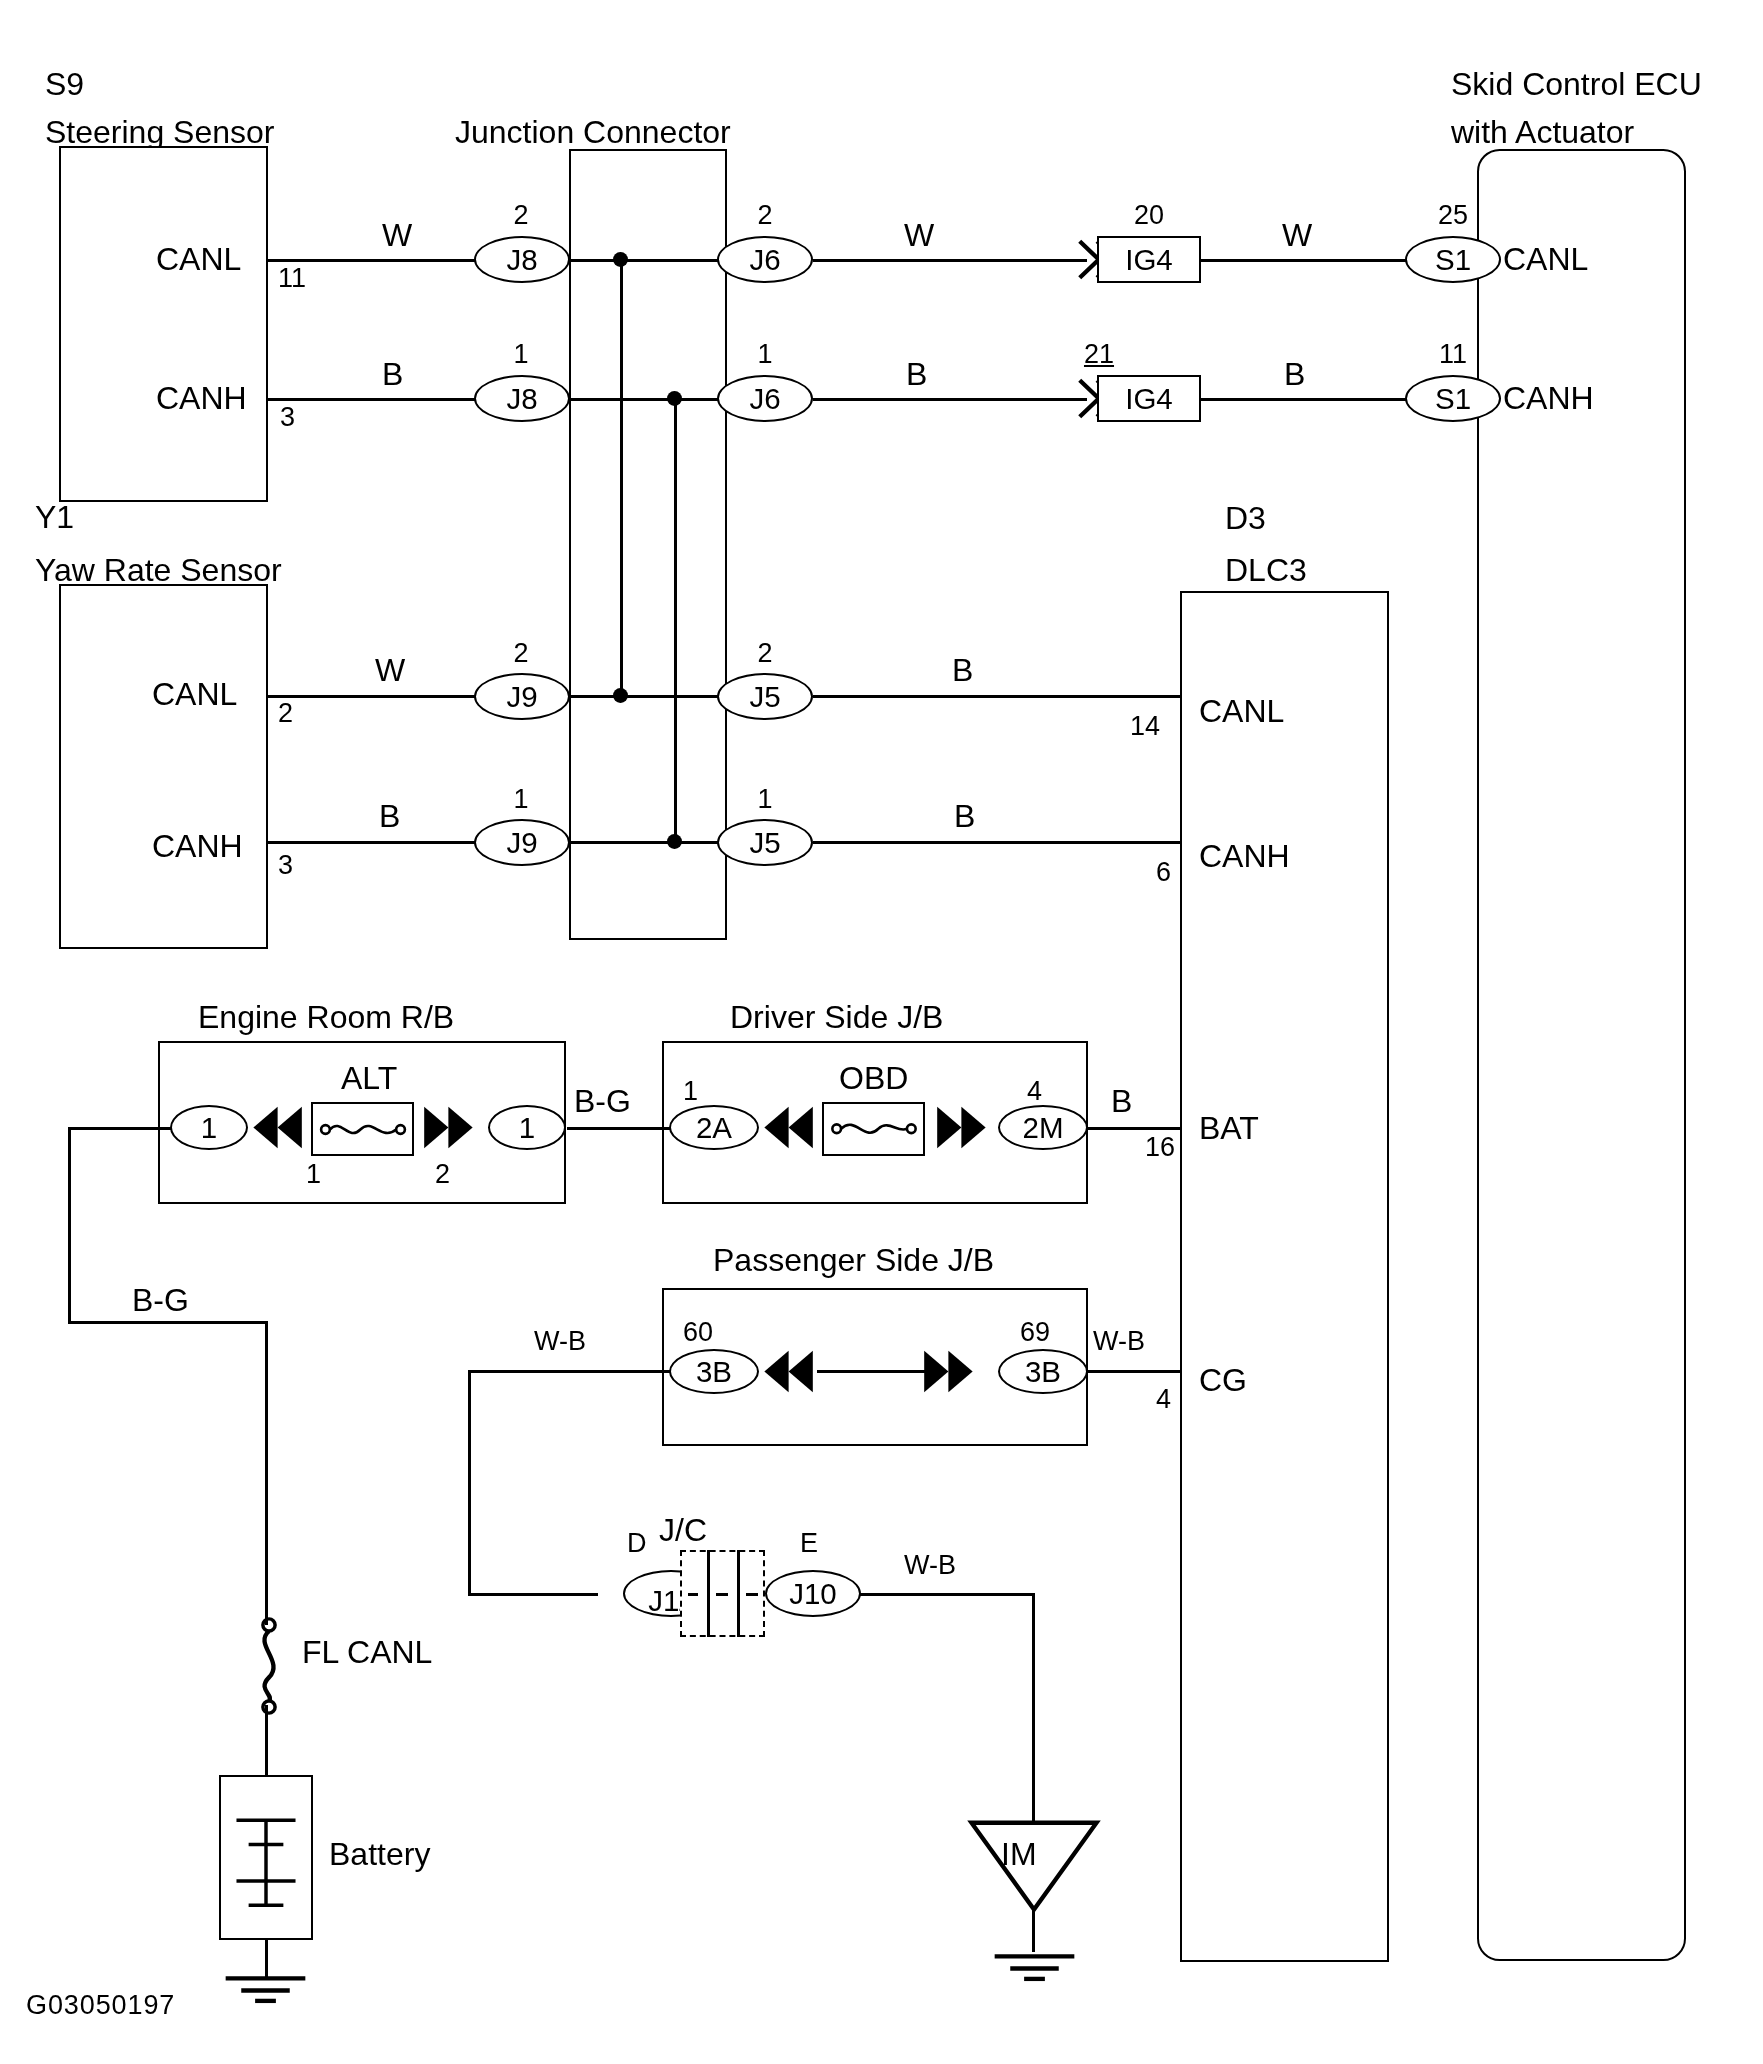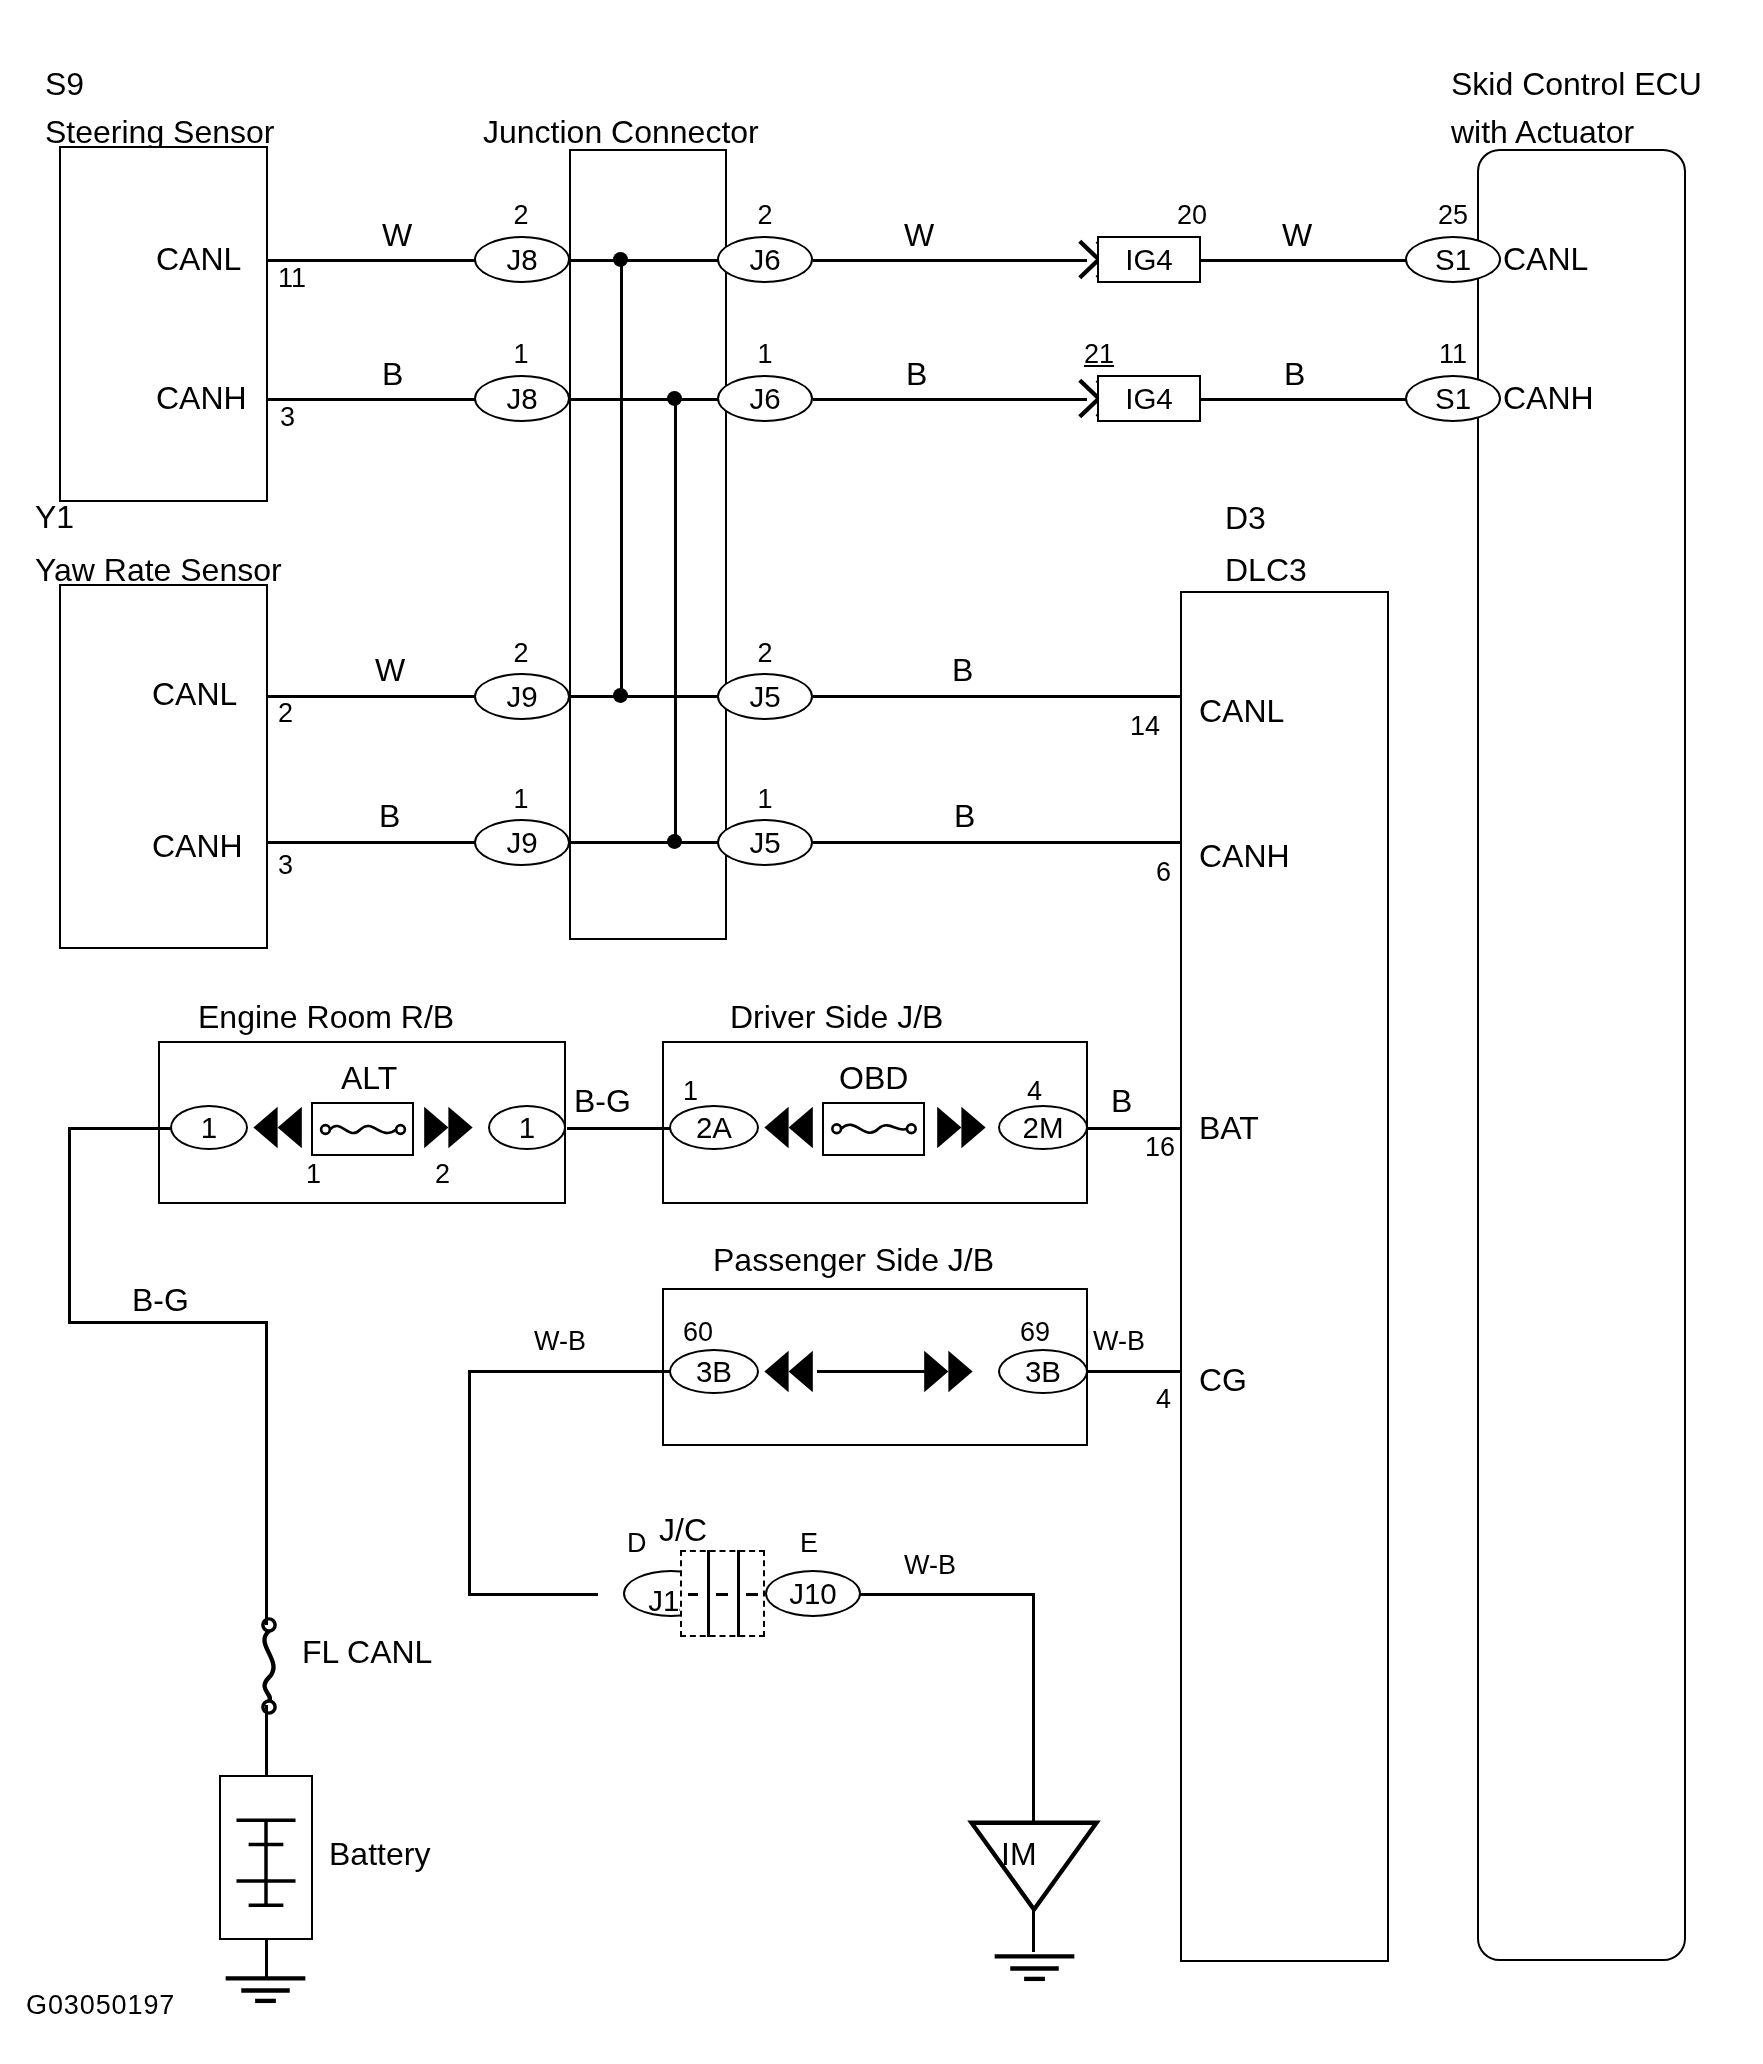--- a/index.html
+++ b/index.html
@@ -91,21 +91,21 @@
   }
 </style>
 </head>
 <body>
 
 <div id="sheet">
 
   <div class="lbl" style="left:45px;  top:68px;">S9</div>
   <div class="lbl" style="left:45px;  top:116px;">Steering Sensor</div>
 
-  <div class="lbl" style="left:483px; top:116px;">Junction Connector</div>
+  <div class="lbl" style="left:455px; top:116px;">Junction Connector</div>
 
   <div class="lbl" style="left:1451px; top:68px;">Skid Control ECU</div>
   <div class="lbl" style="left:1451px; top:116px;">with Actuator</div>
 
   <div class="lbl" style="left:35px;  top:501px;">Y1</div>
   <div class="lbl" style="left:35px;  top:554px;">Yaw Rate Sensor</div>
 
   <div class="lbl" style="left:1225px; top:502px;">D3</div>
   <div class="lbl" style="left:1225px; top:554px;">DLC3</div>
 
@@ -148,21 +148,21 @@
   <div class="oval" style="left:717px; top:236px; width:96px; height:47px;">
       <span>J6</span>
     </div>
   <div class="h" style="left:813px; top:259px; width:274px;"></div>
   <div class="lbl" style="left:904px; top:219px;">W</div>
 
   <svg style="left:1078px; top:236px; width:52px; height:47px;" viewBox="0 0 60 54">
     <path d="M2 6 L24 27 L2 48" fill="none" stroke="#000" stroke-width="5"></path>
     <path d="M22 6 L44 27 L22 48" fill="none" stroke="#000" stroke-width="5"></path>
   </svg>
-  <div class="lbl small ctr" style="left:1149px; top:202px;margin-left:43px;">20</div>
+  <div class="lbl small ctr" style="left:1149px; top:202px;">20</div>
   <div class="rect" style="left:1097px; top:236px; width:104px; height:47px;">
       <span>IG4</span>
     </div>
   <div class="h" style="left:1201px; top:259px; width:209px;"></div>
   <div class="lbl" style="left:1282px; top:219px;">W</div>
   <div class="lbl small ctr" style="left:1453px; top:202px;">25</div>
   <div class="oval" style="left:1405px; top:236px; width:96px; height:47px;">
       <span>S1</span>
     </div>
 

